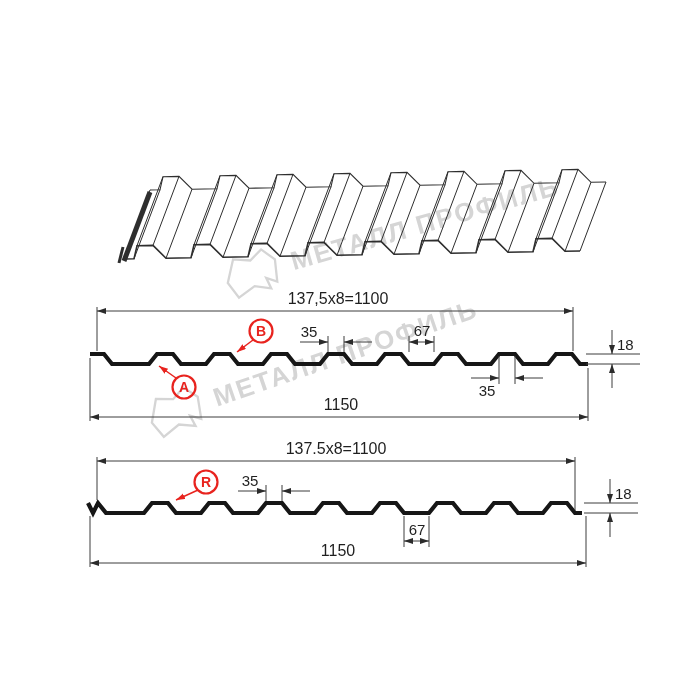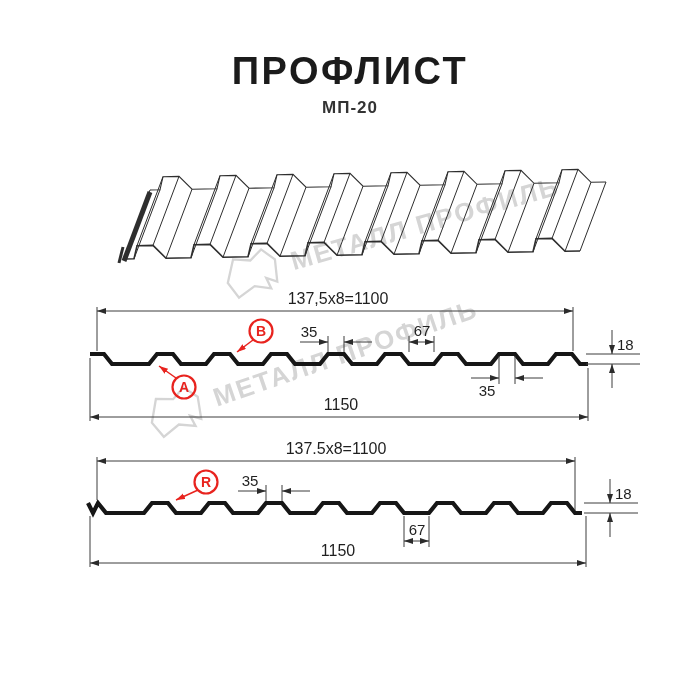--- a/index.html
+++ b/index.html
@@ -27,22 +27,20 @@
   .lblc{fill:none;stroke:var(--red,#e8231e);stroke-width:2.2;}
   .lblt{font-size:14px;font-weight:700;fill:var(--red,#e8231e);}
   .lbla{stroke:var(--red,#e8231e);stroke-width:1.5;fill:none;}
   .persp{stroke:#2e2e2e;fill:none;}
 </style>
 </head>
 <body>
 
 <div class="page">
 
-  <div class="title">ПРОФЛИСТ</div>
-  <div class="subtitle">МП-20</div>
 
   <div class="wmk wmk1">
     <svg width="58" height="46" viewBox="0 0 60 48">
       <polygon class="wlogo" points="3,27 15,5 32,11 46,3 57,17 53,40 43,33 45,45 29,38 10,45"></polygon>
     </svg>
     <span class="wtxt">МЕТАЛЛ ПРОФИЛЬ</span>
   </div>
 
   <div class="wmk wmk2">
     <svg width="58" height="46" viewBox="0 0 60 48">

